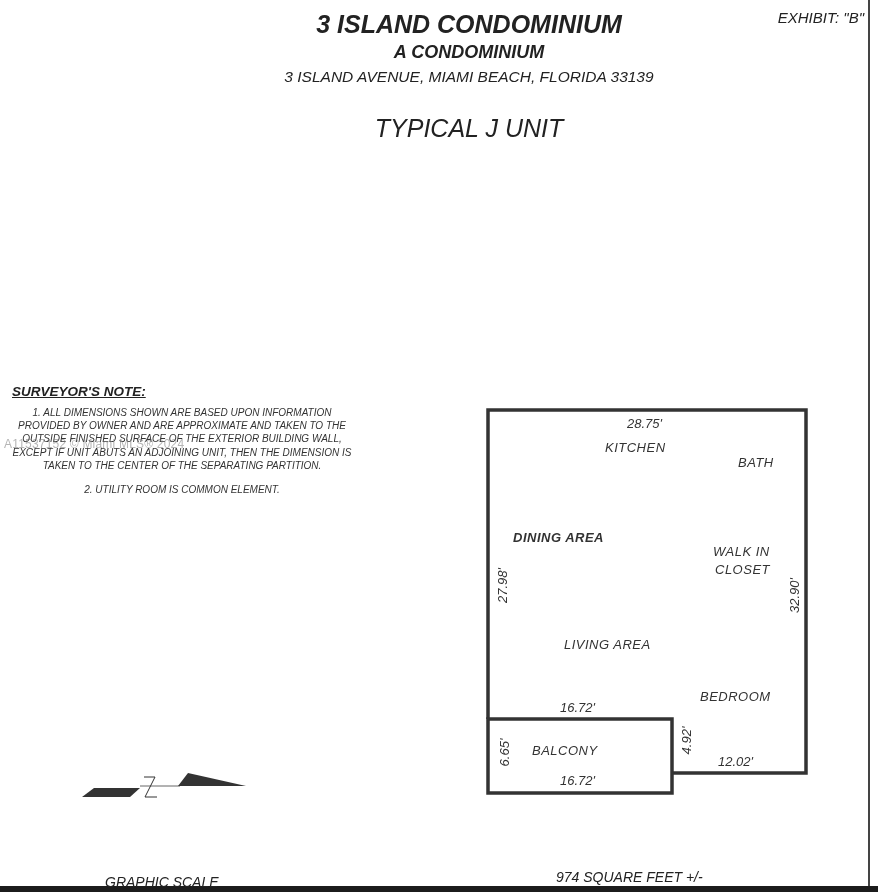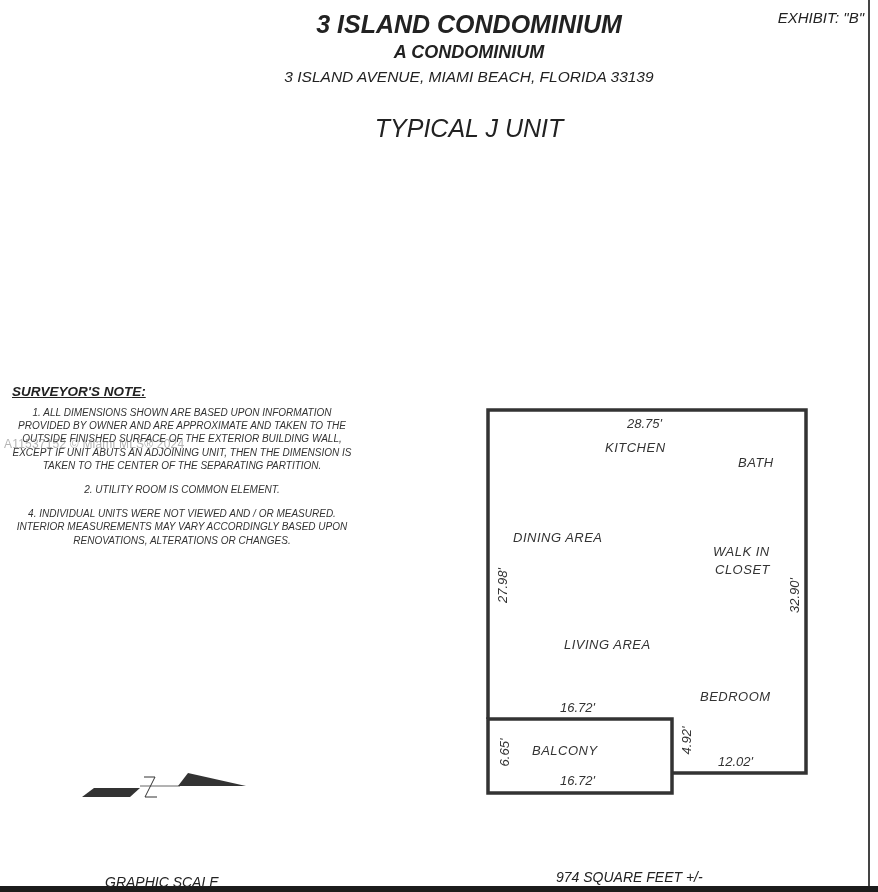--- a/index.html
+++ b/index.html
@@ -33,41 +33,40 @@
 <div class="abs address">3 ISLAND AVENUE, MIAMI BEACH, FLORIDA 33139</div>
 <div class="abs unit-title">TYPICAL J UNIT</div>
 
 <div class="abs right-border"></div>
 <div class="abs bottom-band"></div>
 
 <div class="abs notes-head">SURVEYOR'S NOTE:</div>
 <div class="abs notes">
   <p>1. ALL DIMENSIONS SHOWN ARE  BASED UPON INFORMATION PROVIDED BY OWNER AND ARE APPROXIMATE AND TAKEN TO THE OUTSIDE FINISHED SURFACE OF THE EXTERIOR BUILDING WALL, EXCEPT IF UNIT ABUTS AN ADJOINING UNIT, THEN THE DIMENSION IS TAKEN TO THE CENTER OF THE SEPARATING PARTITION.</p>
   <p>2. UTILITY ROOM IS COMMON ELEMENT.</p>
-  <p>4. INDIVIDUAL UNITS WERE NOT VIEWED AND / OR MEASURED. INTERIOR MEASUREMENTS MAY VARY ACCORDINGLY BASED UPON RENOVATIONS, ALTERATIONS OR CHANGES.</p>
 </div>
 <div class="abs watermark">A11537152 © Miami MLS® 2024</div>
 
 <svg class="abs plan" width="878" height="892">
   <g fill="none" stroke="#333" stroke-width="3.5">
     <polyline points="488,719 488,410 806,410 806,773 672,773"></polyline>
     <rect x="488" y="719" width="184" height="74"></rect>
   </g>
 
   <g>
     <polygon points="82,797 94,788 140,788 130,797" fill="#333"></polygon>
     <line x1="140" y1="786" x2="180" y2="786" stroke="#666" stroke-width="1"></line>
     <polyline points="144,777 155,777 145,797 157,797" fill="none" stroke="#333" stroke-width="1"></polyline>
     <polygon points="178,786 188,773 246,786" fill="#333"></polygon>
   </g>
 </svg>
 
 <div class="abs room" style="left:605px;top:440px;">KITCHEN</div>
 <div class="abs room" style="left:738px;top:455px;">BATH</div>
-<div class="abs room" style="left:513px;top:530px;">DINING AREA</div>
+<div class="abs room" style="left:513px;top:530px;font-weight:bold;">DINING AREA</div>
 <div class="abs room" style="left:713px;top:544px;">WALK IN</div>
 <div class="abs room" style="left:715px;top:562px;">CLOSET</div>
 <div class="abs room" style="left:528px;top:637px;margin-left:36px;">LIVING AREA</div>
 <div class="abs room" style="left:700px;top:689px;">BEDROOM</div>
 <div class="abs room" style="left:532px;top:743px;">BALCONY</div>
 
 <div class="abs dim" style="left:627px;top:416px;">28.75'</div>
 <div class="abs dim rot" style="left:482px;top:578px;width:40px;text-align:center;">27.98'</div>
 <div class="abs dim rot" style="left:774px;top:588px;width:40px;text-align:center;">32.90'</div>
 <div class="abs dim" style="left:560px;top:700px;">16.72'</div>

